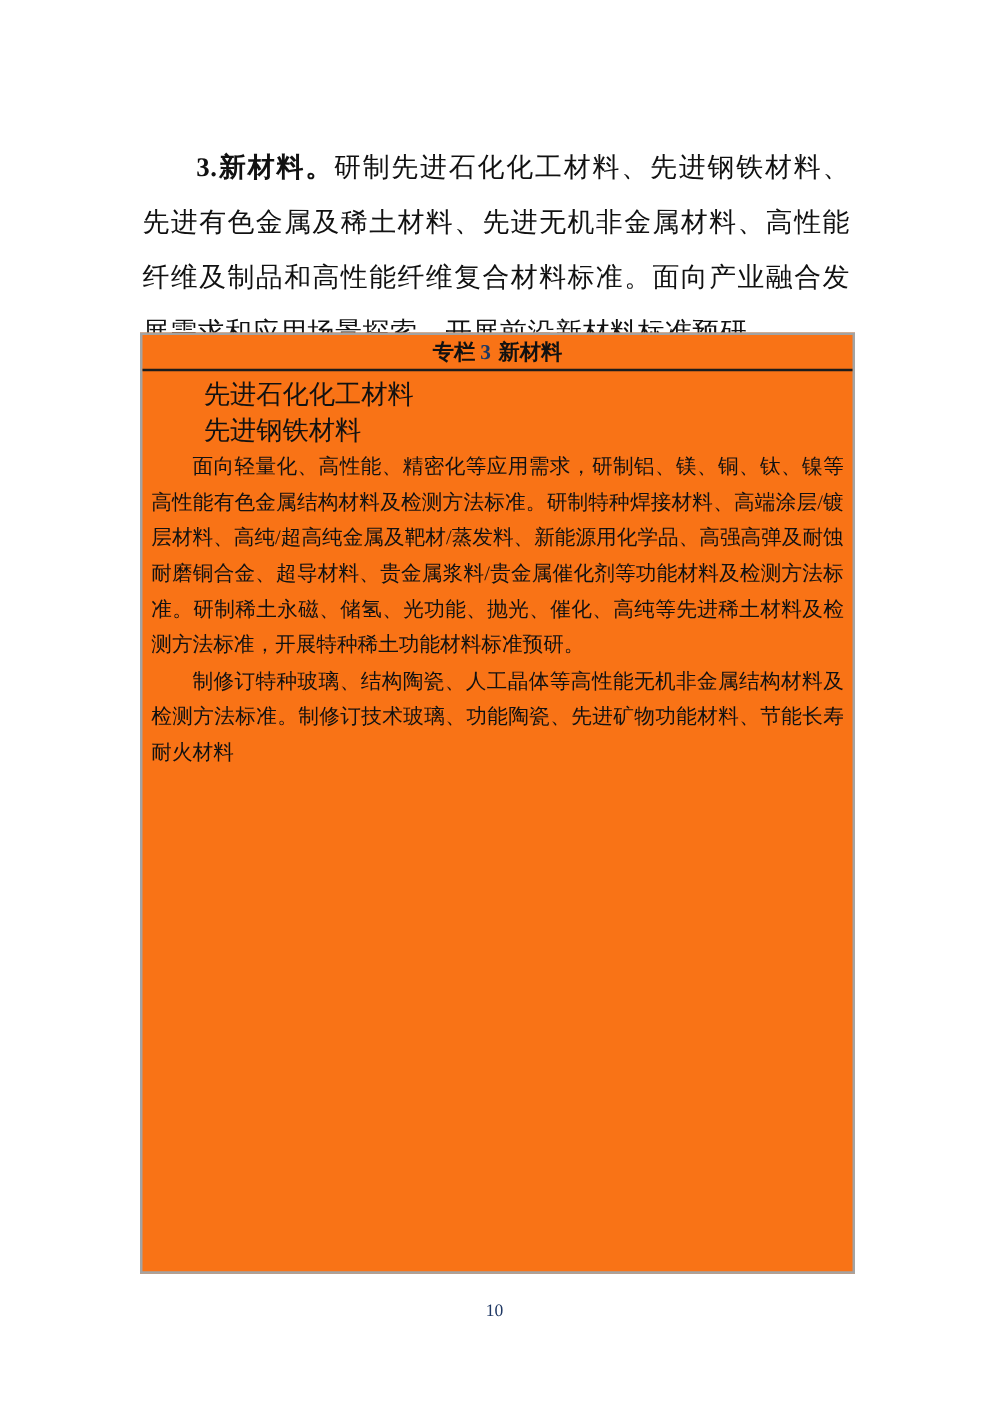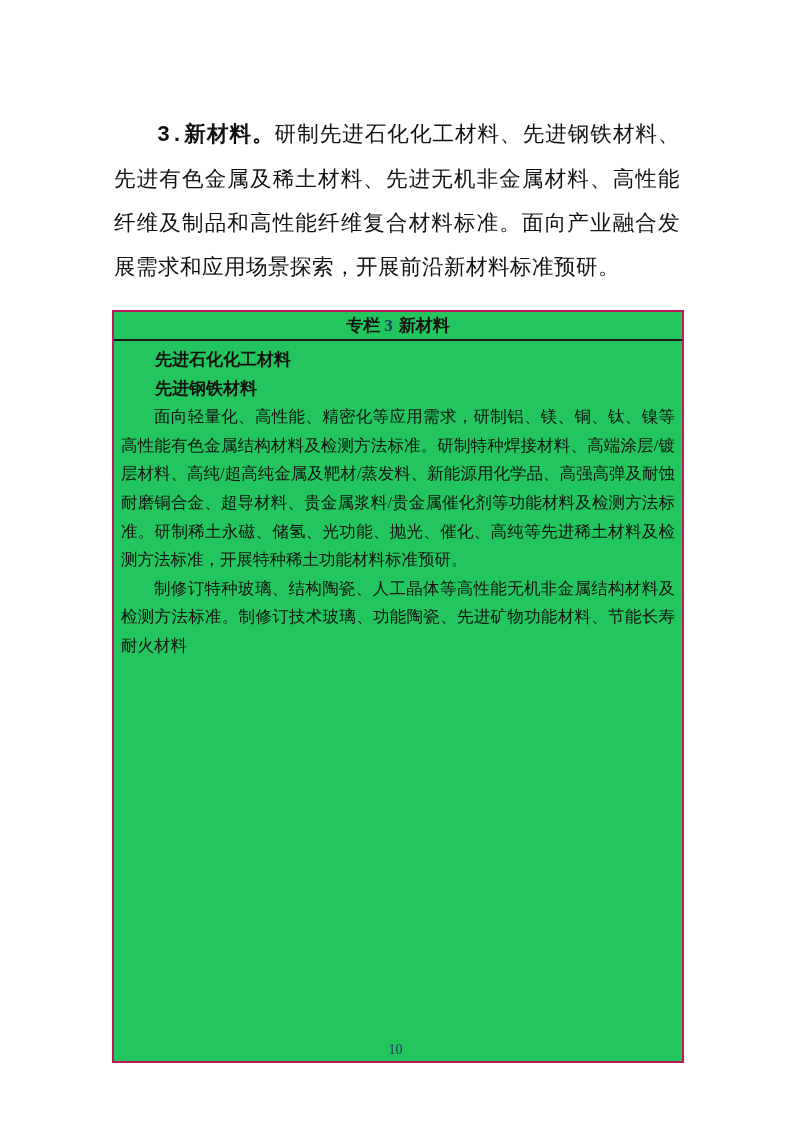--- a/index.html
+++ b/index.html
@@ -21,31 +21,30 @@
     position: absolute;
     left: 114px; top: 90px;
     width: 566px;
     font-size: 21.5px;
     line-height: 44px;
     text-align: justify;
     text-justify: inter-character;
     text-indent: 2em;
     letter-spacing: 0.5px;
   }
-  .intro .lead { font-weight: bold; font-family: Liberation Mono, monospace; }
+  .intro .lead { font-weight: bold; }
 
   
   .panel {
     position: absolute;
     left: 112px; top: 266px;
     width: 572px; height: 753px;
-    border: 2px solid #be185d;
+    border: 2px solid #a3a3a3;
     box-sizing: border-box;
-    background: #22c55e;
-    margin-top: 44px;
+    background: #f97316;
   }
   .panel-title {
     height: 29px;
     line-height: 27px;
     text-align: center;
     border-bottom: 2px solid #1c1c1c;
     box-sizing: border-box;
     font-weight: bold;
     font-size: 17px;
     font-family: "Liberation Sans", "DejaVu Sans", sans-serif;
@@ -60,22 +59,22 @@
     padding: 5px 7px 0 7px;
     overflow: hidden;
     font-size: 16.5px;
     line-height: 28.6px;
     text-align: justify;
     text-justify: inter-character;
   }
   .section-heading {
     margin: 0;
     text-indent: 2em;
-    font-weight: bold;
-    font-size: 17px;
+    font-weight: normal;
+    font-size: 21px;
     font-family: "Liberation Sans", "DejaVu Sans", sans-serif;
   }
   .section-body {
     margin: 0;
     text-indent: 2em;
   }
 
   
   .page-number {
     position: absolute;

